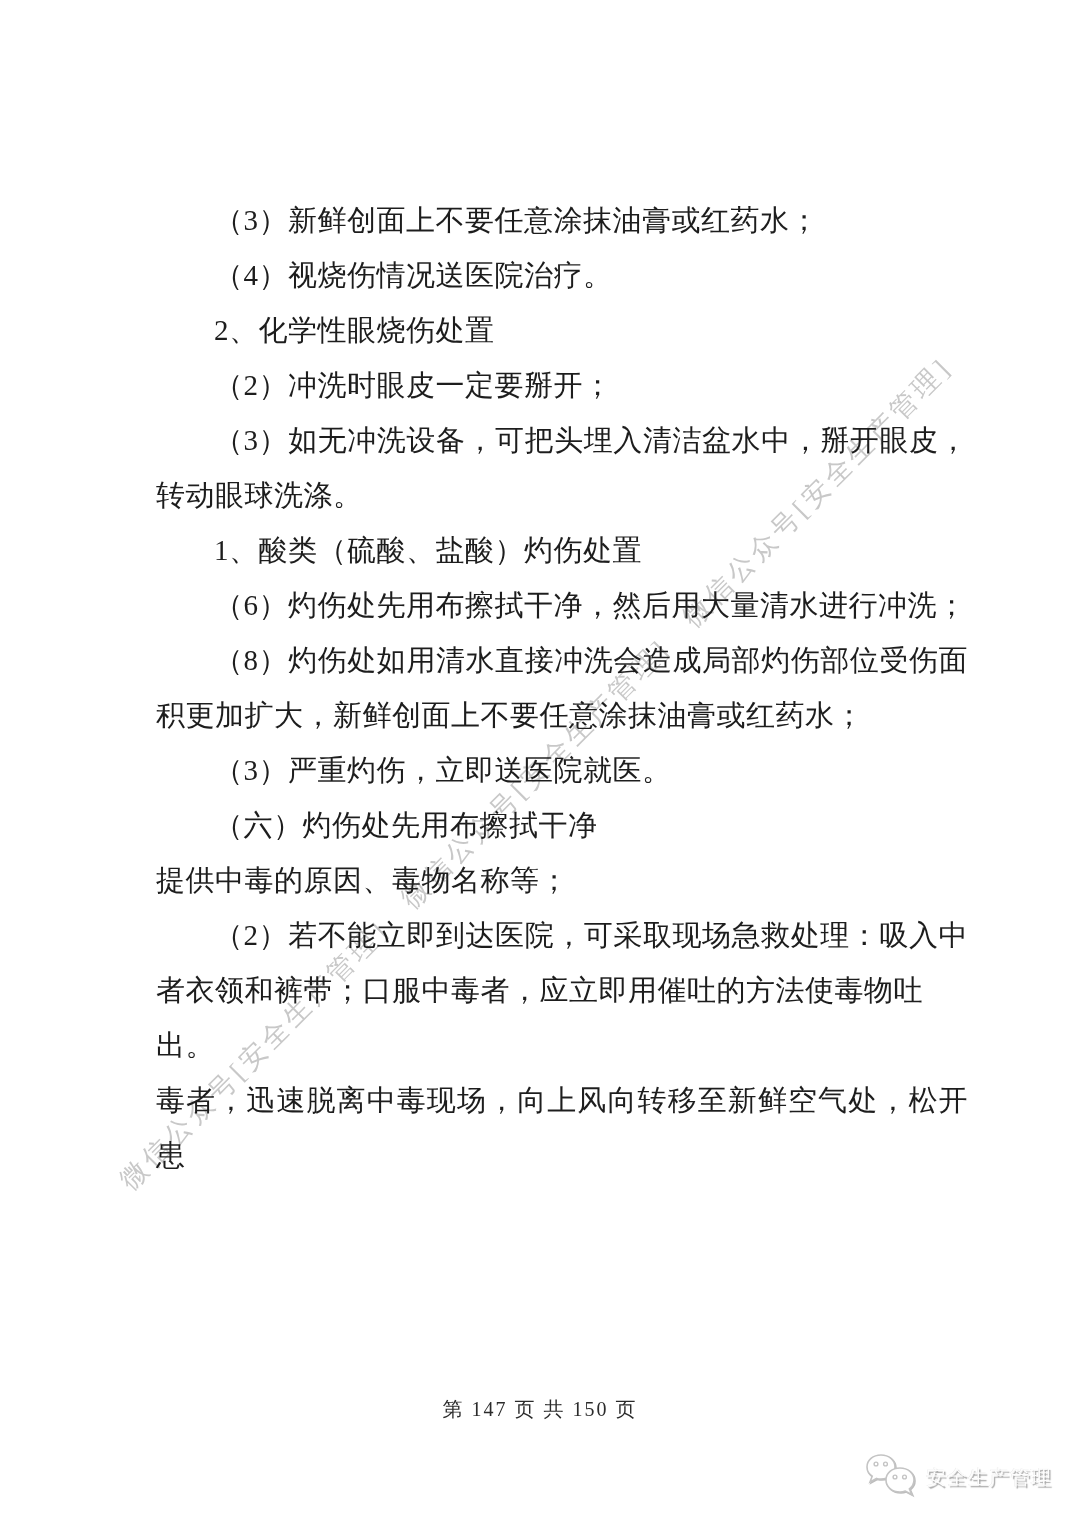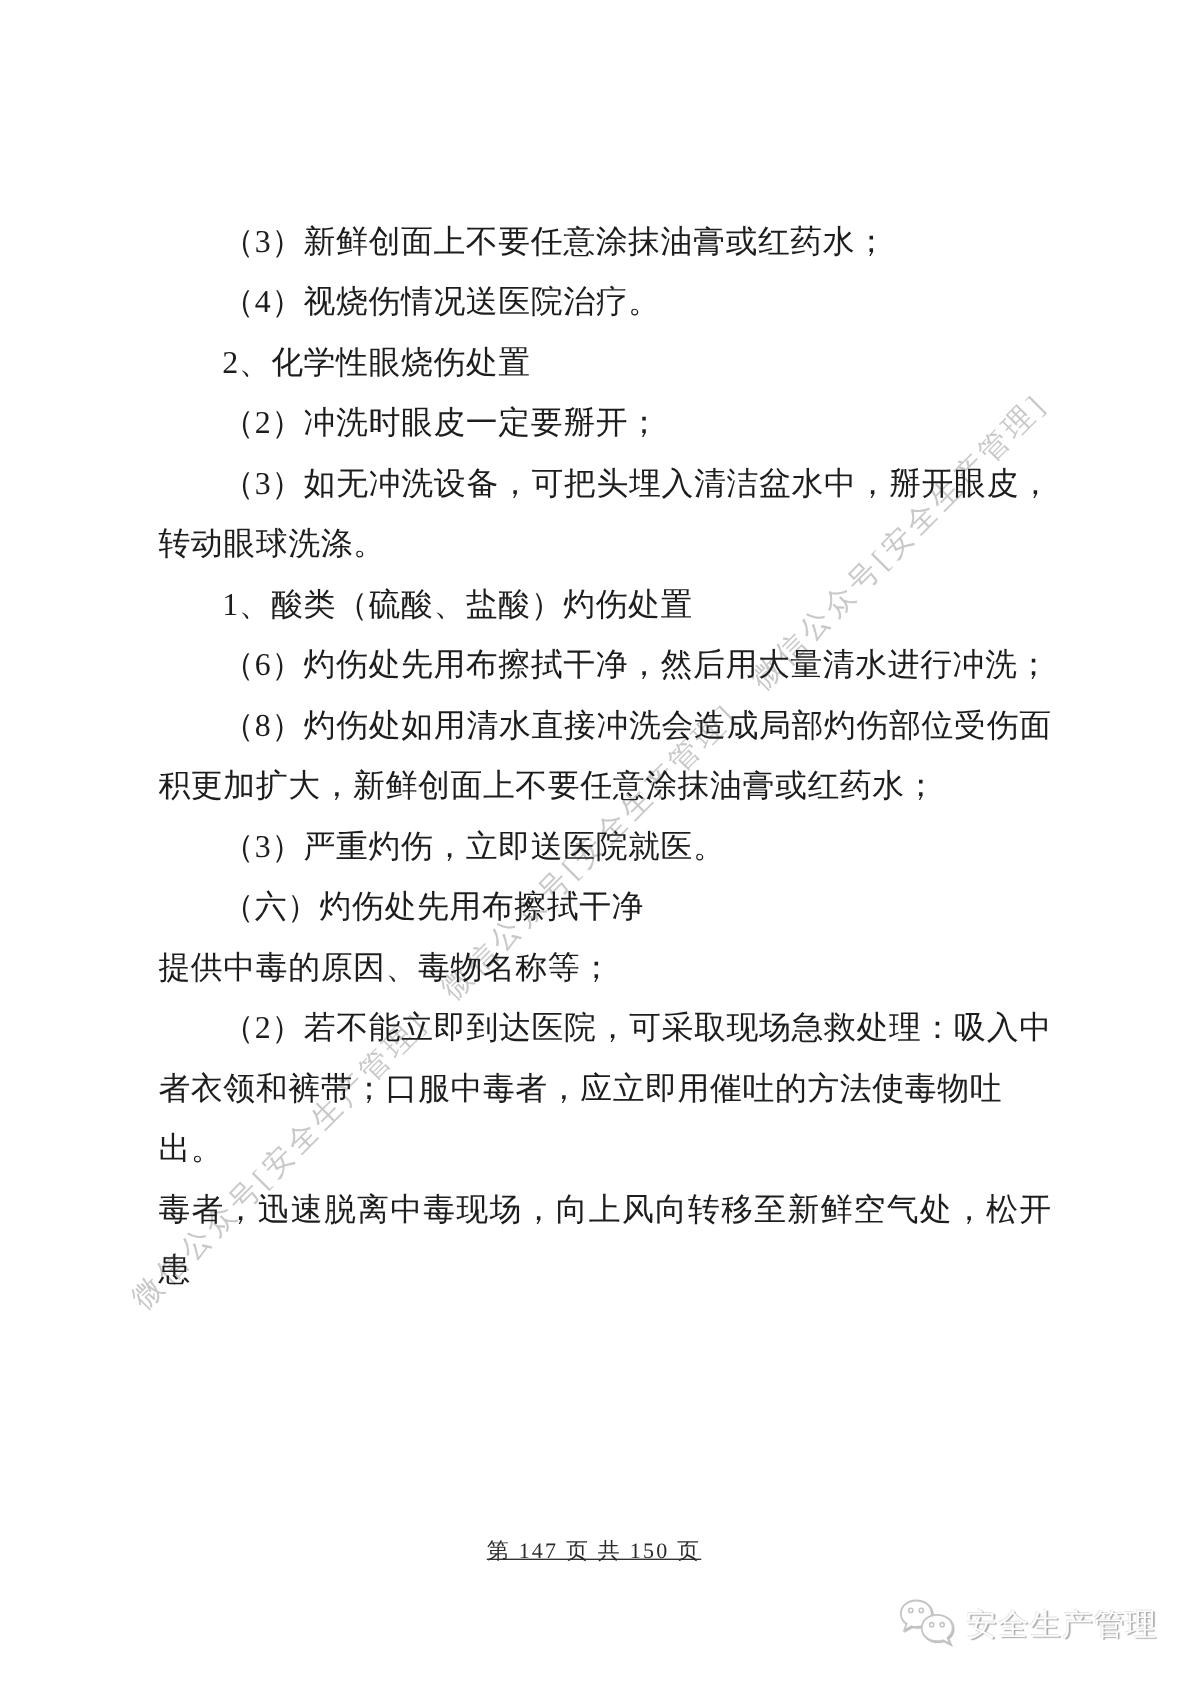--- a/index.html
+++ b/index.html
@@ -26,21 +26,21 @@
     font-size: 27px;
     letter-spacing: 4px;
     color: #c8c8c8;
     pointer-events: none;
     z-index: 1;
   }
   
   .content {
     position: absolute;
     top: 193px;
-    left: 144px;
+    left: 156px;
     width: 812px;
     z-index: 2;
   }
   .line {
     font-size: 29px;
     line-height: 55px;
     color: #1d1d1d;
     text-align: left;
     letter-spacing: 0.5px;
   }
@@ -53,21 +53,20 @@
     text-justify: inter-character;
   }
   
   .footer {
     position: absolute;
     top: 1396px;
     left: 0;
     width: 100%;
     text-align: center;
     z-index: 2;
-    text-decoration: underline;
   }
   .footer span {
     font-size: 20px;
     color: #2b2b2b;
     letter-spacing: 2px;
   }
   
   .brand {
     position: absolute;
     top: 1452px;
@@ -76,21 +75,21 @@
     align-items: center;
     gap: 8px;
     z-index: 2;
   }
   .brand svg {
     display: block;
     filter: drop-shadow(1px 1px 0.5px #bdbdbd);
   }
   .brand-label {
     font-family: "Liberation Sans", "DejaVu Sans", sans-serif;
-    font-size: 28px;
+    font-size: 20px;
     letter-spacing: 1px;
     color: #fdfdfd;
     text-shadow: 1.5px 1.5px 1px #a8a8a8, -0.5px -0.5px 0 #e6e6e6;
   }
 </style>
 </head>
 <body>
 
 <div class="page">
 

